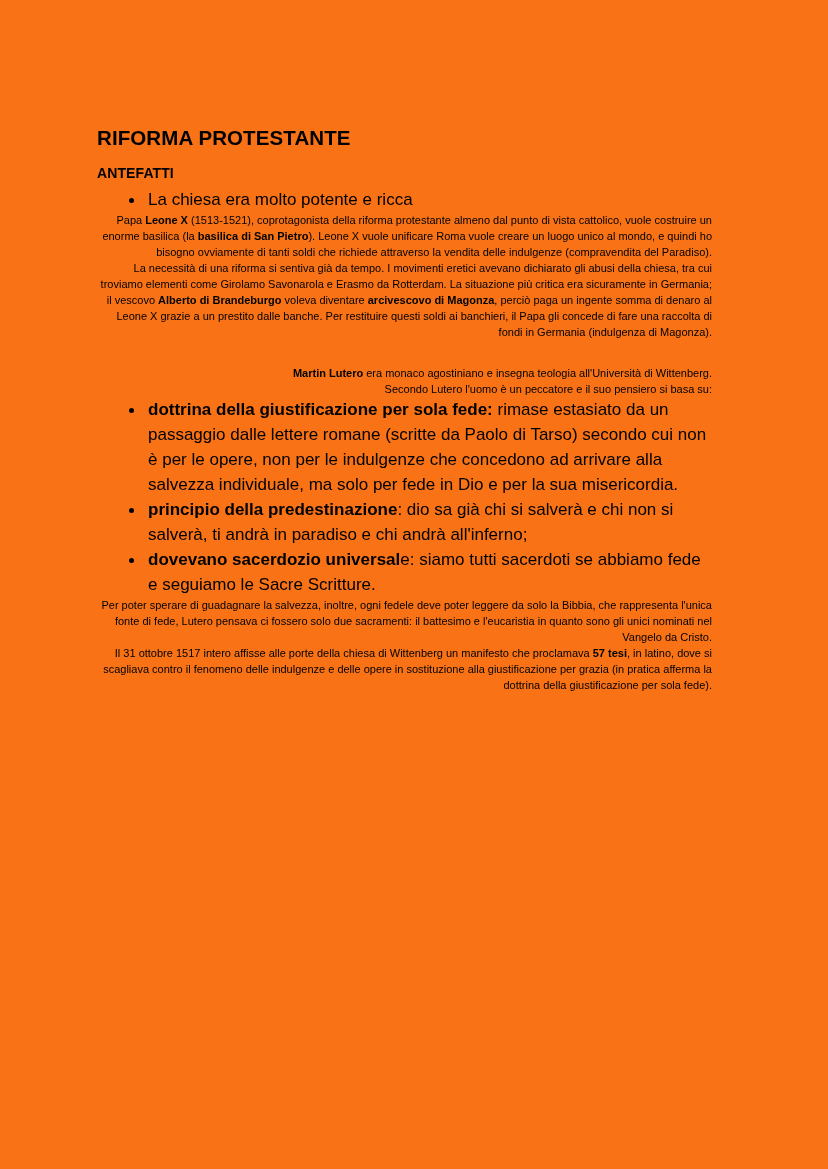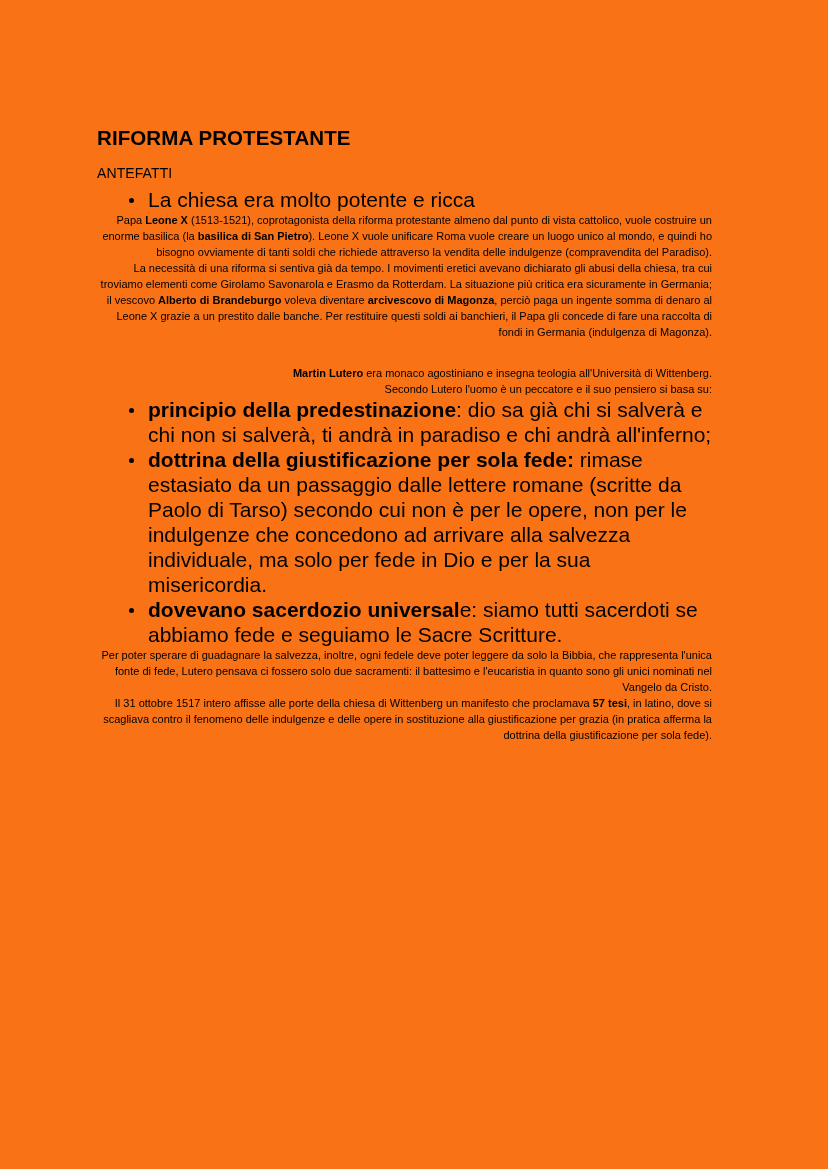--- a/index.html
+++ b/index.html
@@ -26,33 +26,33 @@
   }
   .doc-title {
     font-size: 20.5px;
     font-weight: bold;
     line-height: 25px;
     margin: 0 0 13px 0;
     letter-spacing: 0.1px;
   }
   .section-heading {
     font-size: 14px;
-    font-weight: normal;
+    font-weight: bold;
     line-height: 20px;
     margin: 0 0 4px 0;
     letter-spacing: 0.1px;
   }
   ul.bullets {
     list-style: none;
     margin: 0;
     padding: 0;
   }
   ul.bullets > li {
     position: relative;
-    font-size: 21px;
+    font-size: 17px;
     line-height: 25px;
     padding-left: 51px;
     margin: 0;
     text-align: left;
   }
   ul.bullets > li::before {
     content: "";
     position: absolute;
     left: 32px;
     top: 11px;
@@ -87,22 +87,22 @@
 
   <p class="para"><span>Papa </span><b>Leone X</b><span> (1513-1521), coprotagonista della riforma protestante almeno dal punto di vista cattolico, vuole costruire un enorme basilica (la </span><b>basilica di San Pietro</b><span>). Leone X vuole unificare Roma vuole creare un luogo unico al mondo, e quindi ho bisogno ovviamente di tanti soldi che richiede attraverso la vendita delle indulgenze (compravendita del Paradiso).</span></p>
 
   <p class="para"><span>La necessità di una riforma si sentiva già da tempo. I movimenti eretici avevano dichiarato gli abusi della chiesa, tra cui troviamo elementi come Girolamo Savonarola e Erasmo da Rotterdam. La situazione più critica era sicuramente in Germania; il vescovo </span><b>Alberto di Brandeburgo</b><span> voleva diventare </span><b>arcivescovo di Magonza</b><span>, perciò paga un ingente somma di denaro al Leone X grazie a un prestito dalle banche. Per restituire questi soldi ai banchieri, il Papa gli concede di fare una raccolta di fondi in Germania (indulgenza di Magonza).</span></p>
 
   <p class="para spacer-before"><b>Martin Lutero</b><span> era monaco agostiniano e insegna teologia all'Università di Wittenberg.</span></p>
 
   <p class="para">Secondo Lutero l'uomo è un peccatore e il suo pensiero si basa su:</p>
 
   <ul class="bullets">
+    <li><b>dottrina della giustificazione per sola fede:</b><span> rimase estasiato da un passaggio dalle lettere romane (scritte da Paolo di Tarso) secondo cui non è per le opere, non per le indulgenze che concedono ad arrivare alla salvezza individuale, ma solo per fede in Dio e per la sua misericordia.</span></li>
     <li><b>principio della predestinazione</b><span>: dio sa già chi si salverà e chi non si salverà, ti andrà in paradiso e chi andrà all'inferno;</span></li>
-    <li><b>dottrina della giustificazione per sola fede:</b><span> rimase estasiato da un passaggio dalle lettere romane (scritte da Paolo di Tarso) secondo cui non è per le opere, non per le indulgenze che concedono ad arrivare alla salvezza individuale, ma solo per fede in Dio e per la sua misericordia.</span></li>
     <li><b>dovevano sacerdozio universal</b><span>e: siamo tutti sacerdoti se abbiamo fede e seguiamo le Sacre Scritture.</span></li>
   </ul>
 
   <p class="para">Per poter sperare di guadagnare la salvezza, inoltre, ogni fedele deve poter leggere da solo la Bibbia, che rappresenta l'unica fonte di fede, Lutero pensava ci fossero solo due sacramenti: il battesimo e l'eucaristia in quanto sono gli unici nominati nel Vangelo da Cristo.</p>
 
   <p class="para"><span>Il 31 ottobre 1517 intero affisse alle porte della chiesa di Wittenberg un manifesto che proclamava </span><b>57 tesi</b><span>, in latino, dove si scagliava contro il fenomeno delle indulgenze e delle opere in sostituzione alla giustificazione per grazia (in pratica afferma la dottrina della giustificazione per sola fede).</span></p>
 
 </div>
 
 </body></html>

